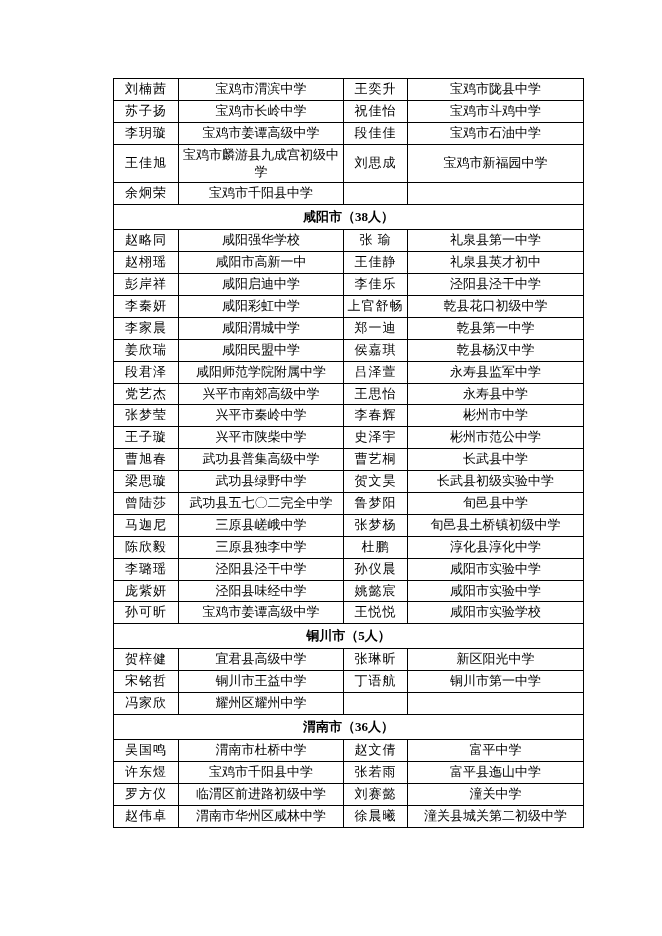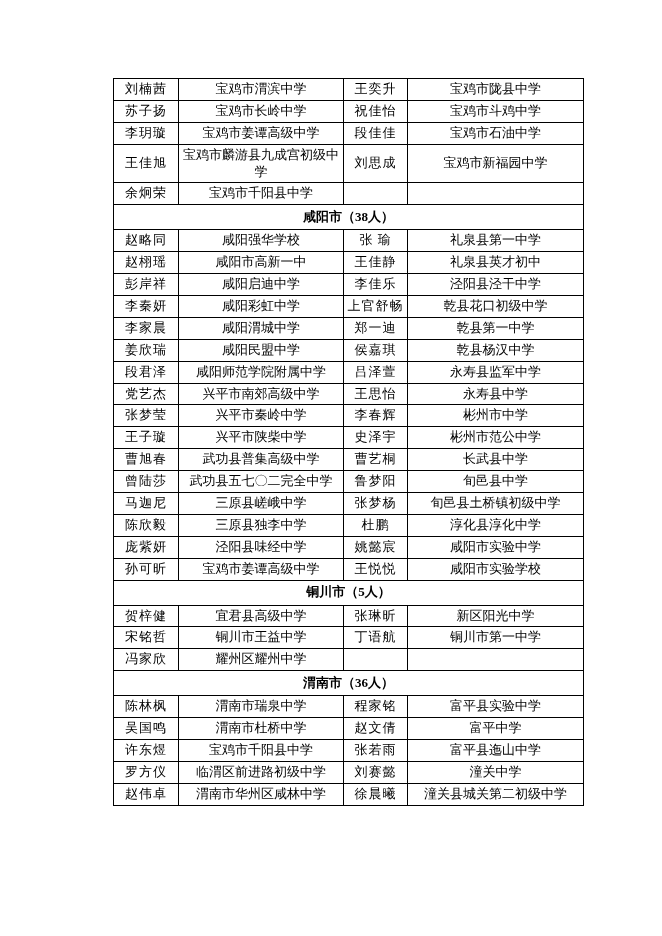--- a/index.html
+++ b/index.html
@@ -154,38 +154,50 @@
           <td class="name-cell">史泽宇</td>
           <td class="school-cell">彬州市范公中学</td>
         </tr>
         <tr class="data-row">
           <td class="name-cell">曹旭春</td>
           <td class="school-cell">武功县普集高级中学</td>
           <td class="name-cell">曹艺桐</td>
           <td class="school-cell">长武县中学</td>
         </tr>
         <tr class="data-row">
+          <td class="name-cell">梁思璇</td>
+          <td class="school-cell">武功县绿野中学</td>
+          <td class="name-cell">贺文昊</td>
+          <td class="school-cell">长武县初级实验中学</td>
+        </tr>
+        <tr class="data-row">
           <td class="name-cell">曾陆莎</td>
           <td class="school-cell">武功县五七〇二完全中学</td>
           <td class="name-cell">鲁梦阳</td>
           <td class="school-cell">旬邑县中学</td>
         </tr>
         <tr class="data-row">
           <td class="name-cell">马迦尼</td>
           <td class="school-cell">三原县嵯峨中学</td>
           <td class="name-cell">张梦杨</td>
           <td class="school-cell">旬邑县土桥镇初级中学</td>
         </tr>
         <tr class="data-row">
           <td class="name-cell">陈欣毅</td>
           <td class="school-cell">三原县独李中学</td>
           <td class="name-cell">杜鹏</td>
           <td class="school-cell">淳化县淳化中学</td>
         </tr>
         <tr class="data-row">
+          <td class="name-cell">李璐瑶</td>
+          <td class="school-cell">泾阳县泾干中学</td>
+          <td class="name-cell">孙仪晨</td>
+          <td class="school-cell">咸阳市实验中学</td>
+        </tr>
+        <tr class="data-row">
           <td class="name-cell">庞紫妍</td>
           <td class="school-cell">泾阳县味经中学</td>
           <td class="name-cell">姚懿宸</td>
           <td class="school-cell">咸阳市实验中学</td>
         </tr>
         <tr class="data-row">
           <td class="name-cell">孙可昕</td>
           <td class="school-cell">宝鸡市姜谭高级中学</td>
           <td class="name-cell">王悦悦</td>
           <td class="school-cell">咸阳市实验学校</td>
@@ -206,26 +218,20 @@
           <td class="school-cell">铜川市第一中学</td>
         </tr>
         <tr class="data-row">
           <td class="name-cell">冯家欣</td>
           <td class="school-cell">耀州区耀州中学</td>
           <td class="name-cell"></td>
           <td class="school-cell"></td>
         </tr>
         <tr>
           <td colspan="4" class="section">渭南市（36人）</td>
-        </tr>
-        <tr class="data-row">
-          <td class="name-cell">陈林枫</td>
-          <td class="school-cell">渭南市瑞泉中学</td>
-          <td class="name-cell">程家铭</td>
-          <td class="school-cell">富平县实验中学</td>
         </tr>
         <tr class="data-row">
           <td class="name-cell">吴国鸣</td>
           <td class="school-cell">渭南市杜桥中学</td>
           <td class="name-cell">赵文倩</td>
           <td class="school-cell">富平中学</td>
         </tr>
         <tr class="data-row">
           <td class="name-cell">许东煜</td>
           <td class="school-cell">宝鸡市千阳县中学</td>

